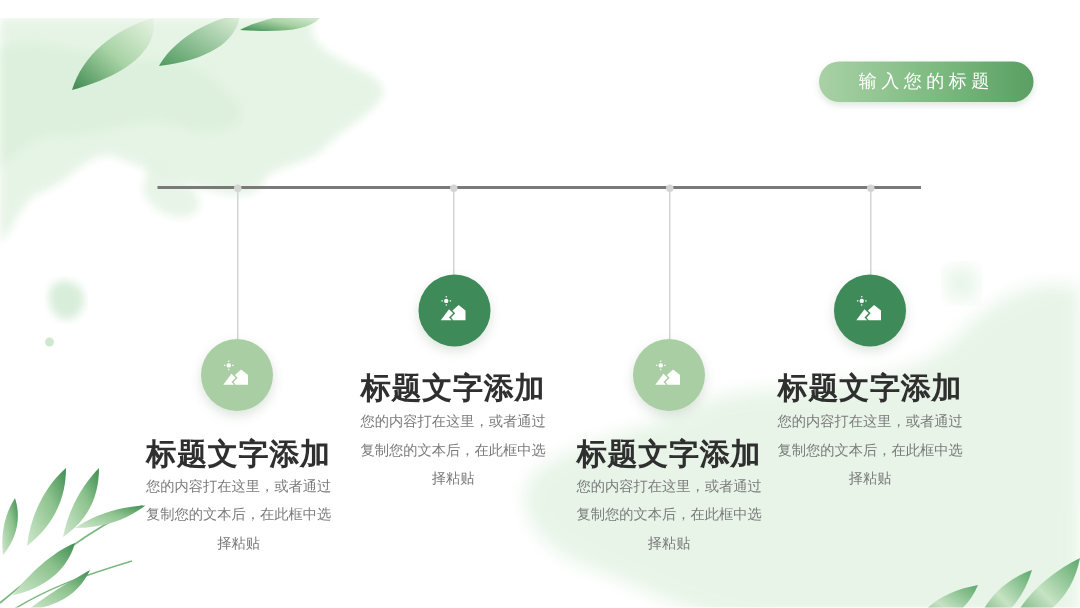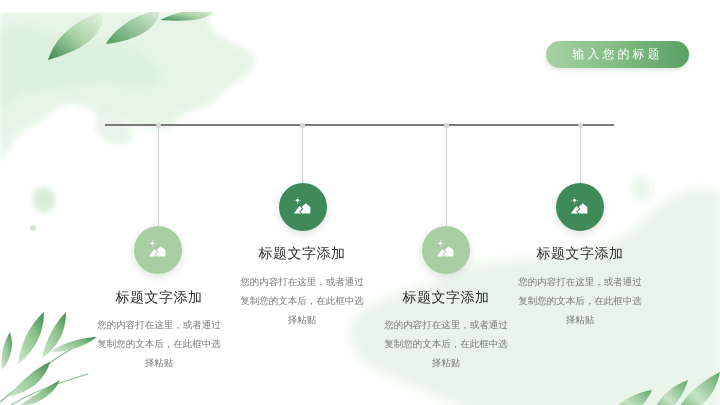--- a/index.html
+++ b/index.html
@@ -27,21 +27,21 @@
       position: absolute; width: 48px; height: 48px; border-radius: 50%;
       display: flex; align-items: center; justify-content: center;
       box-shadow: 0 3px 8px rgba(60, 100, 60, 0.18);
     }
     .circle.light { background: #a9cea4; }
     .circle.dark { background: #3e8a58; }
     .circle svg { width: 22px; height: 22px; }
 
     .item-title {
       position: absolute; width: 150px; text-align: center;
-      font-size: 14px; color: #2f2f2f; font-weight: normal; letter-spacing: 0.5px;
+      font-size: 20px; color: #2f2f2f; font-weight: bold; letter-spacing: 0.5px;
     }
     .item-body {
       position: absolute; width: 130px; text-align: center;
       font-size: 9.5px; line-height: 19px; color: #7a7a7a; font-family: Liberation Serif, serif;
     }
   </style>
 </head>
 <body>
 
 <div class="slide">

